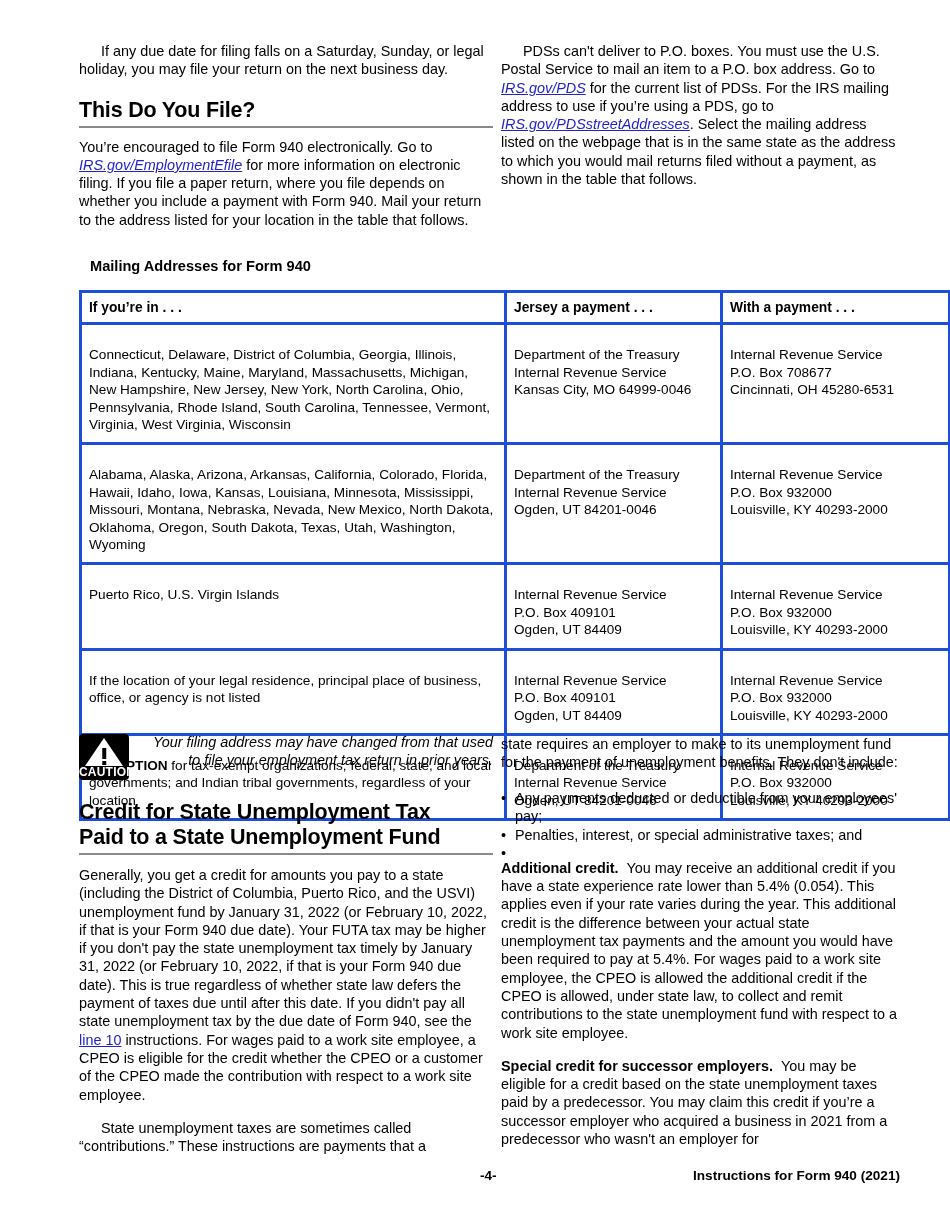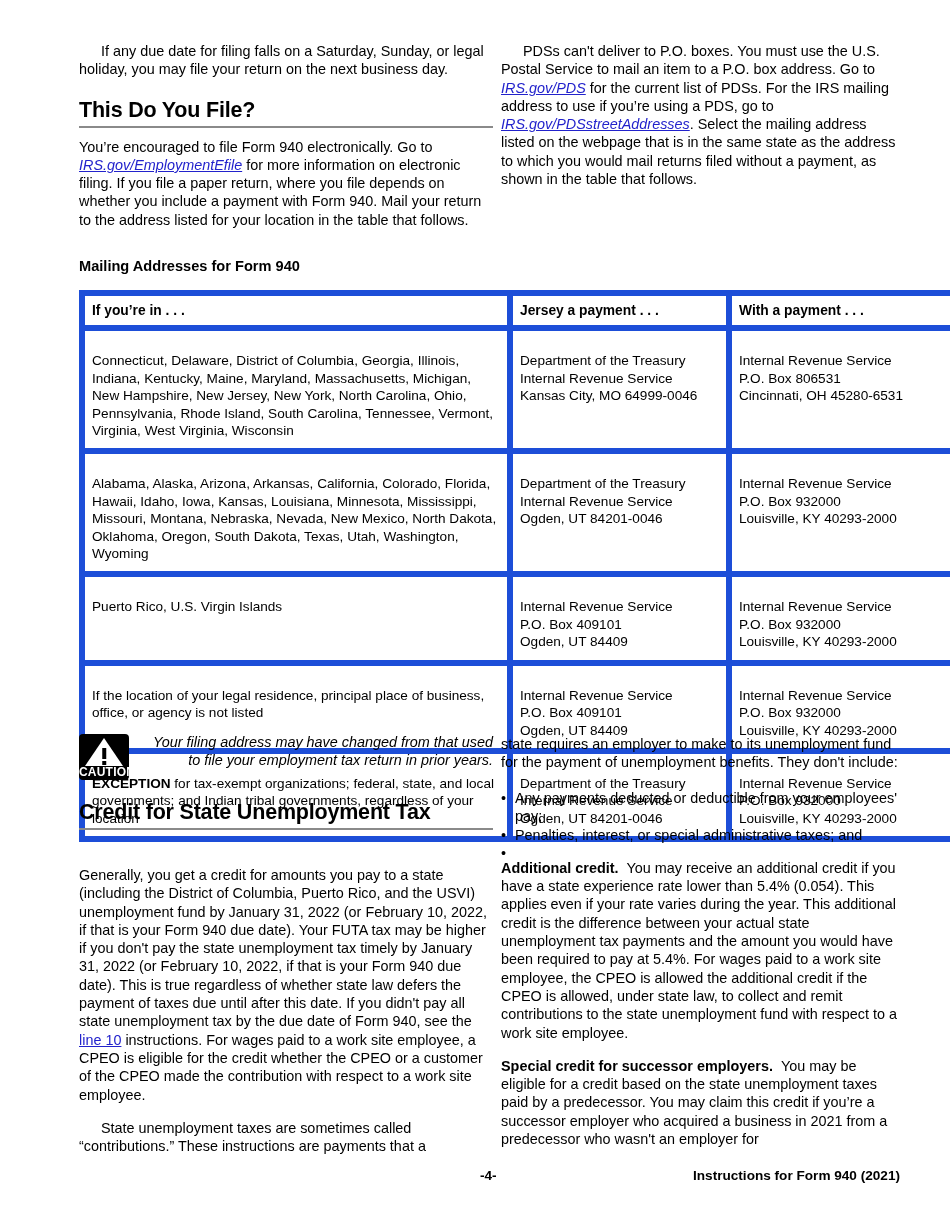--- a/index.html
+++ b/index.html
@@ -56,40 +56,40 @@
     font-weight: bold;
     letter-spacing: -0.2px;
   }
   .rule {
     height: 2px;
     background: #8a8a8a;
     margin-top: 3px;
     width: 100%;
   }
   h3.subhead {
-    margin: 0;
+    margin: 11px;
     font-size: 14.6px;
     line-height: 18px;
     font-weight: bold;
   }
   .runin { font-weight: bold; }
 
   
   table.addr {
     position: absolute;
     left: 63px;
     top: 290px;
     width: 821px;
     border-collapse: collapse;
     table-layout: fixed;
     font-size: 13.6px;
     line-height: 17.4px;
   }
   table.addr td, table.addr th {
-    border: 6px solid #1d4ed8;
+    border: 3px solid #1d4ed8;
     vertical-align: top;
     padding: 21px 6px 9px 7px;
     text-align: left;
     font-weight: normal;
   }
   table.addr th {
     font-weight: bold;
     padding-top: 6px;
     padding-bottom: 6px;
     font-size: 13.8px;
@@ -232,21 +232,21 @@
 
       <tr>
         <td class="c1"><span class="exc"></span><span>Connecticut, Delaware, District of Columbia, Georgia, Illinois, Indiana, Kentucky, Maine, Maryland, Massachusetts, Michigan, New Hampshire, New Jersey, New York, North Carolina, Ohio, Pennsylvania, Rhode Island, South Carolina, Tennessee, Vermont, Virginia, West Virginia, Wisconsin</span></td>
         <td class="c2">
           <span class="ln">Department of the Treasury</span>
           <span class="ln">Internal Revenue Service</span>
           <span class="ln">Kansas City, MO 64999-0046</span>
         </td>
         <td class="c3">
           <span class="ln">Internal Revenue Service</span>
-          <span class="ln">P.O. Box 806531</span>
+          <span class="ln">P.O. Box 708677</span>
           <span class="ln">Cincinnati, OH 45280-6531</span>
         </td>
       </tr>
 
       <tr>
         <td class="c1"><span class="exc"></span><span>Alabama, Alaska, Arizona, Arkansas, California, Colorado, Florida, Hawaii, Idaho, Iowa, Kansas, Louisiana, Minnesota, Mississippi, Missouri, Montana, Nebraska, Nevada, New Mexico, North Dakota, Oklahoma, Oregon, South Dakota, Texas, Utah, Washington, Wyoming</span></td>
         <td class="c2">
           <span class="ln">Department of the Treasury</span>
           <span class="ln">Internal Revenue Service</span>
           <span class="ln">Ogden, UT 84201-0046</span>
@@ -308,20 +308,21 @@
       <div class="bang"></div>
       <div class="dot"></div>
       <div class="word">CAUTION</div>
     </div>
     <div class="caution-text">Your filing address may have changed from that used to file your employment tax return in prior years.</div>
   </div>
 
   <div class="col col-left" style="top:800px;">
     <h2 class="section">
       <span>Credit for State Unemployment Tax</span><br>
+      <span>Paid to a State Unemployment Fund</span>
     </h2>
     <div class="rule"></div>
   </div>
 
   <div class="col col-left" style="top:866px;">
     <p class="body"><span>Generally, you get a credit for amounts you pay to a state (including the District of Columbia, Puerto Rico, and the USVI) unemployment fund by January 31, 2022 (or February 10, 2022, if that is your Form 940 due date). Your FUTA tax may be higher if you don't pay the state unemployment tax timely by January 31, 2022 (or February 10, 2022, if that is your Form 940 due date). This is true regardless of whether state law defers the payment of taxes due until after this date. If you didn't pay all state unemployment tax by the due date of Form 940, see the </span><a class="link" href="#">line 10</a><span> instructions. For wages paid to a work site employee, a CPEO is eligible for the credit whether the CPEO or a customer of the CPEO made the contribution with respect to a work site employee.</span></p>
     <p class="body indent">State unemployment taxes are sometimes called “contributions.” These instructions are payments that a </p>
   </div>
 
   <div class="col col-right" style="top:735px;">

